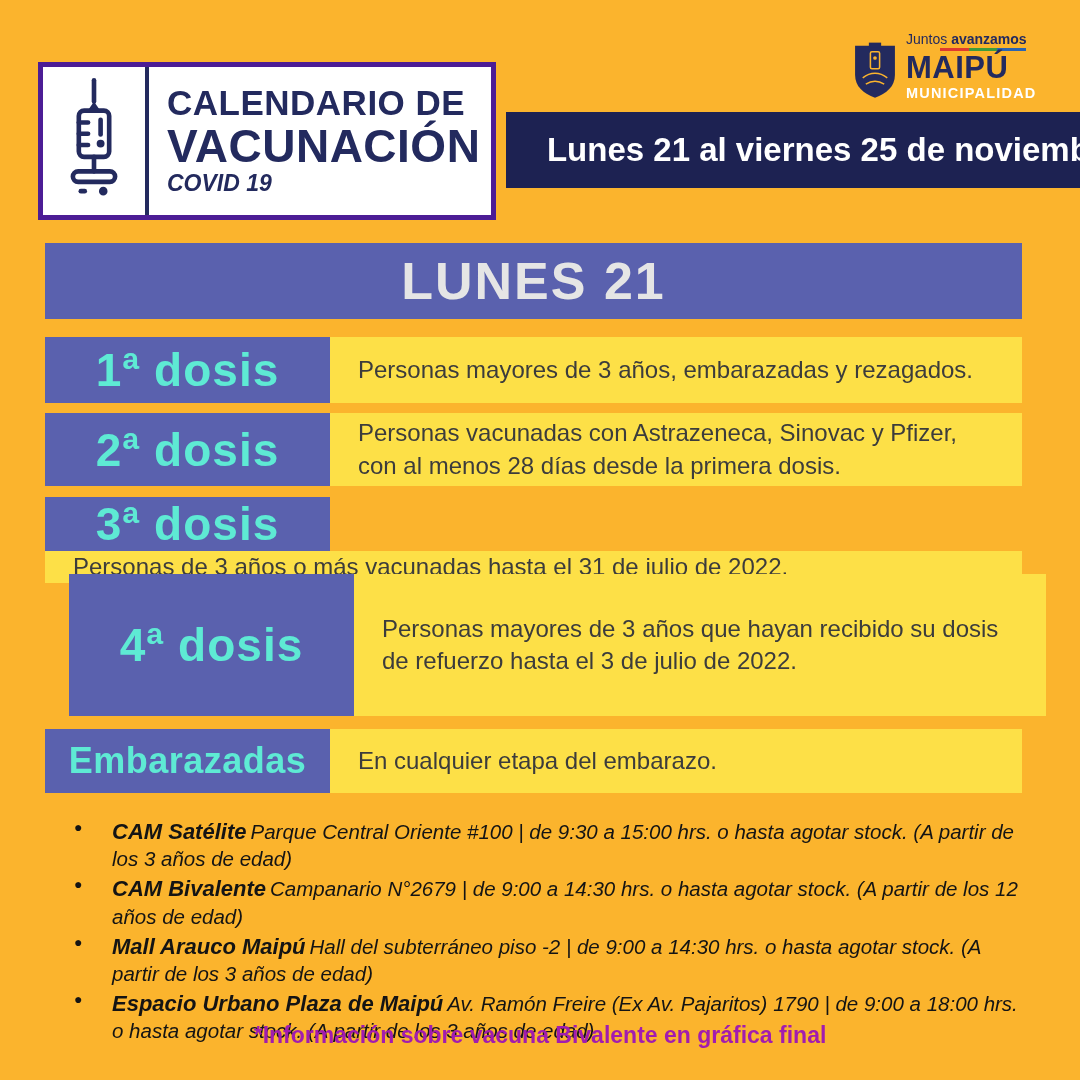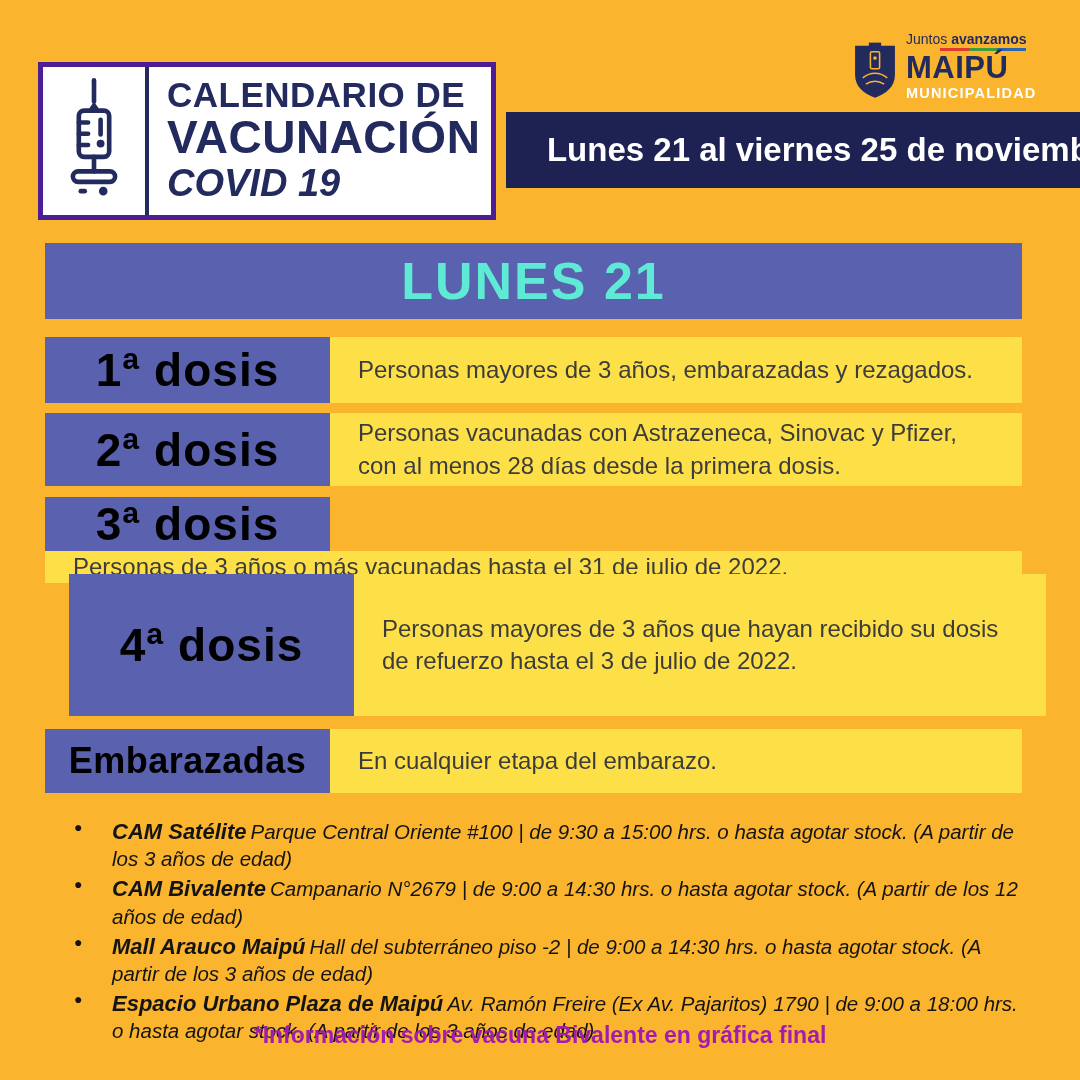--- a/index.html
+++ b/index.html
@@ -21,21 +21,21 @@
   .syringe-panel{
     width:102px;flex:none;border-right:4px solid #232A5E;
     display:flex;align-items:center;justify-content:center;
   }
   .title-text{
     flex:1;display:flex;flex-direction:column;justify-content:center;
     padding-left:18px;color:#232A5E;
   }
   .title-line1{font-size:35px;font-weight:bold;letter-spacing:.5px;line-height:1.05;}
   .title-line2{font-size:46px;font-weight:bold;letter-spacing:.5px;line-height:1.05;}
-  .title-line3{font-size:38px;font-weight:bold;font-style:italic;line-height:1.15;}
+  .title-line3{font-size:23px;font-weight:bold;font-style:italic;line-height:1.15;}
 
   
   .logo{left:852px;top:30px;width:200px;height:72px;display:flex;align-items:flex-end;}
   .crest{width:46px;height:62px;flex:none;margin-right:8px;margin-top:2px;}
   .logo-text{display:flex;flex-direction:column;}
   .tagline{font-size:14px;color:#232A5E;line-height:1;white-space:nowrap;}
   .tagline b{font-weight:bold;}
   .stripe{display:flex;height:3px;width:86px;margin:2px 0 1px 34px;}
   .stripe i{flex:1;display:block;}
   .stripe .s-red{background:#E03A2F;}
@@ -49,29 +49,29 @@
     left:506px;top:112px;width:656px;height:76px;
     background:#1D2252;display:flex;align-items:center;justify-content:center;
   }
   .date-banner span{color:#ffffff;font-size:33px;font-weight:bold;white-space:nowrap;}
 
   
   .day-bar{
     left:45px;top:243px;width:977px;height:76px;
     background:#5A61AE;display:flex;align-items:center;justify-content:center;
   }
-  .day-bar span{color:#5eead4;font-size:52px;font-weight:bold;letter-spacing:2px;}
+  .day-bar span{color:#e5e5e5;font-size:52px;font-weight:bold;letter-spacing:2px;}
 
   
   .row{left:45px;width:977px;display:flex;}
   .row-label{
     width:285px;flex:none;background:#5A61AE;
     display:flex;align-items:center;justify-content:center;
   }
-  .row-label span{color:#000000;font-weight:bold;font-size:46px;letter-spacing:1px;}
+  .row-label span{color:#5eead4;font-weight:bold;font-size:46px;letter-spacing:1px;}
   .row-content{
     flex:1;background:#fde047;display:flex;align-items:center;
     padding:0 28px;box-sizing:border-box;
   }
   .row-content p{
     margin:0;color:#3C3C3C;font-size:24px;line-height:1.35;
   }
   .row-1{top:337px;height:66px;}
   .row-2{top:413px;height:73px;}
   .row-3{top:497px;height:66px;flex-direction:column;}

